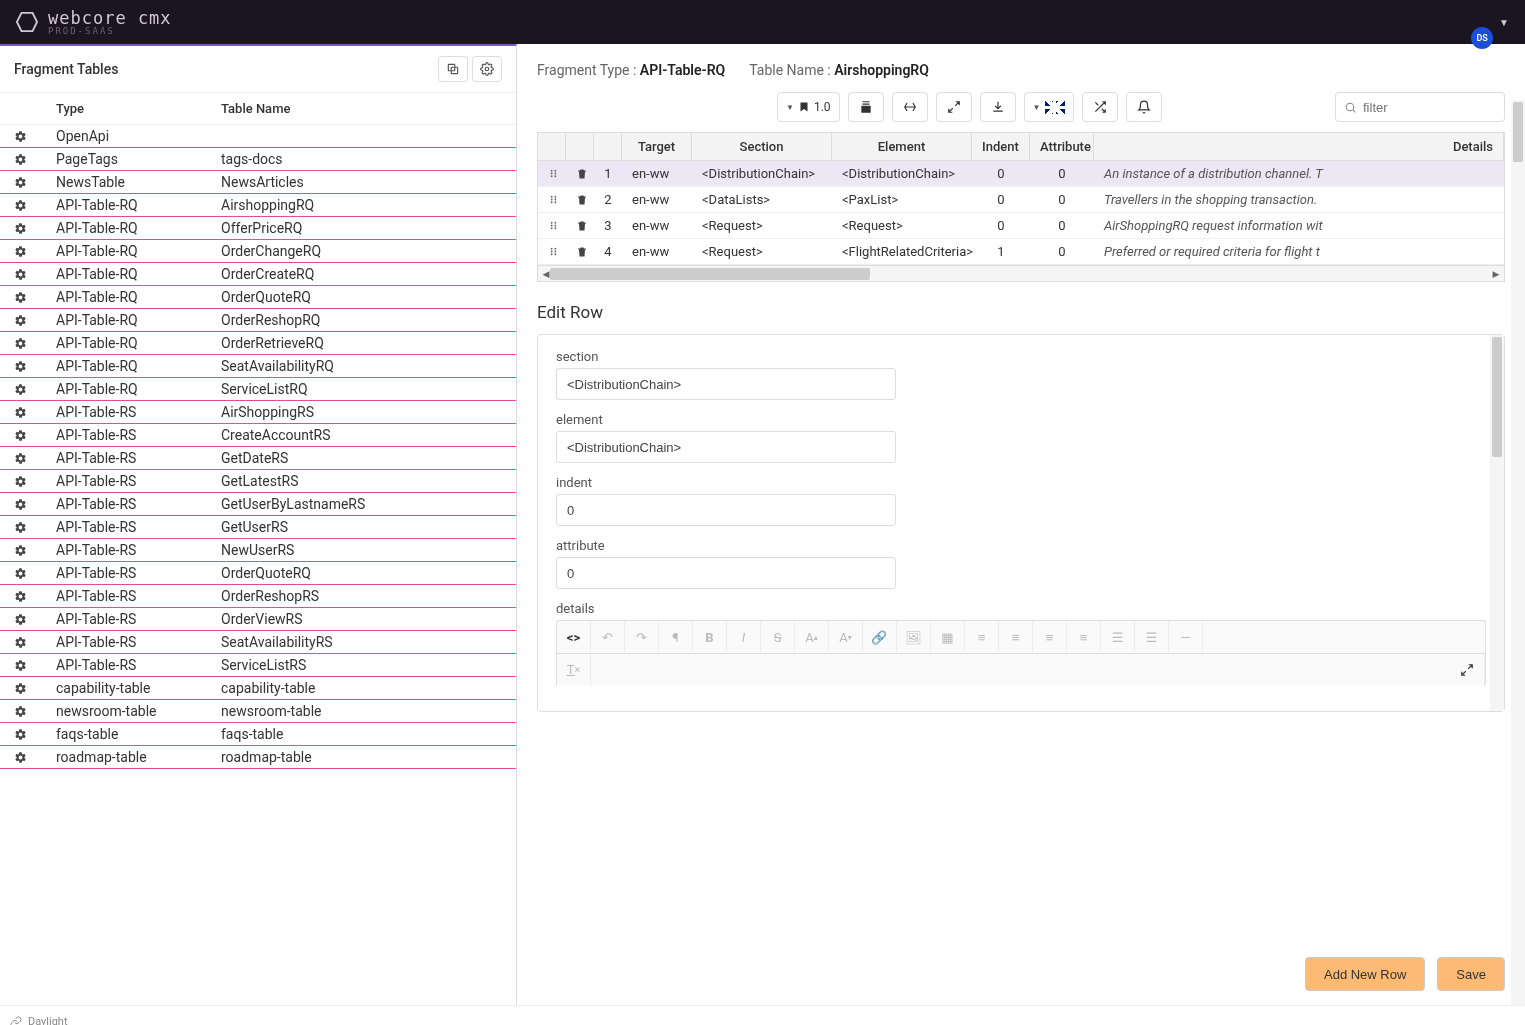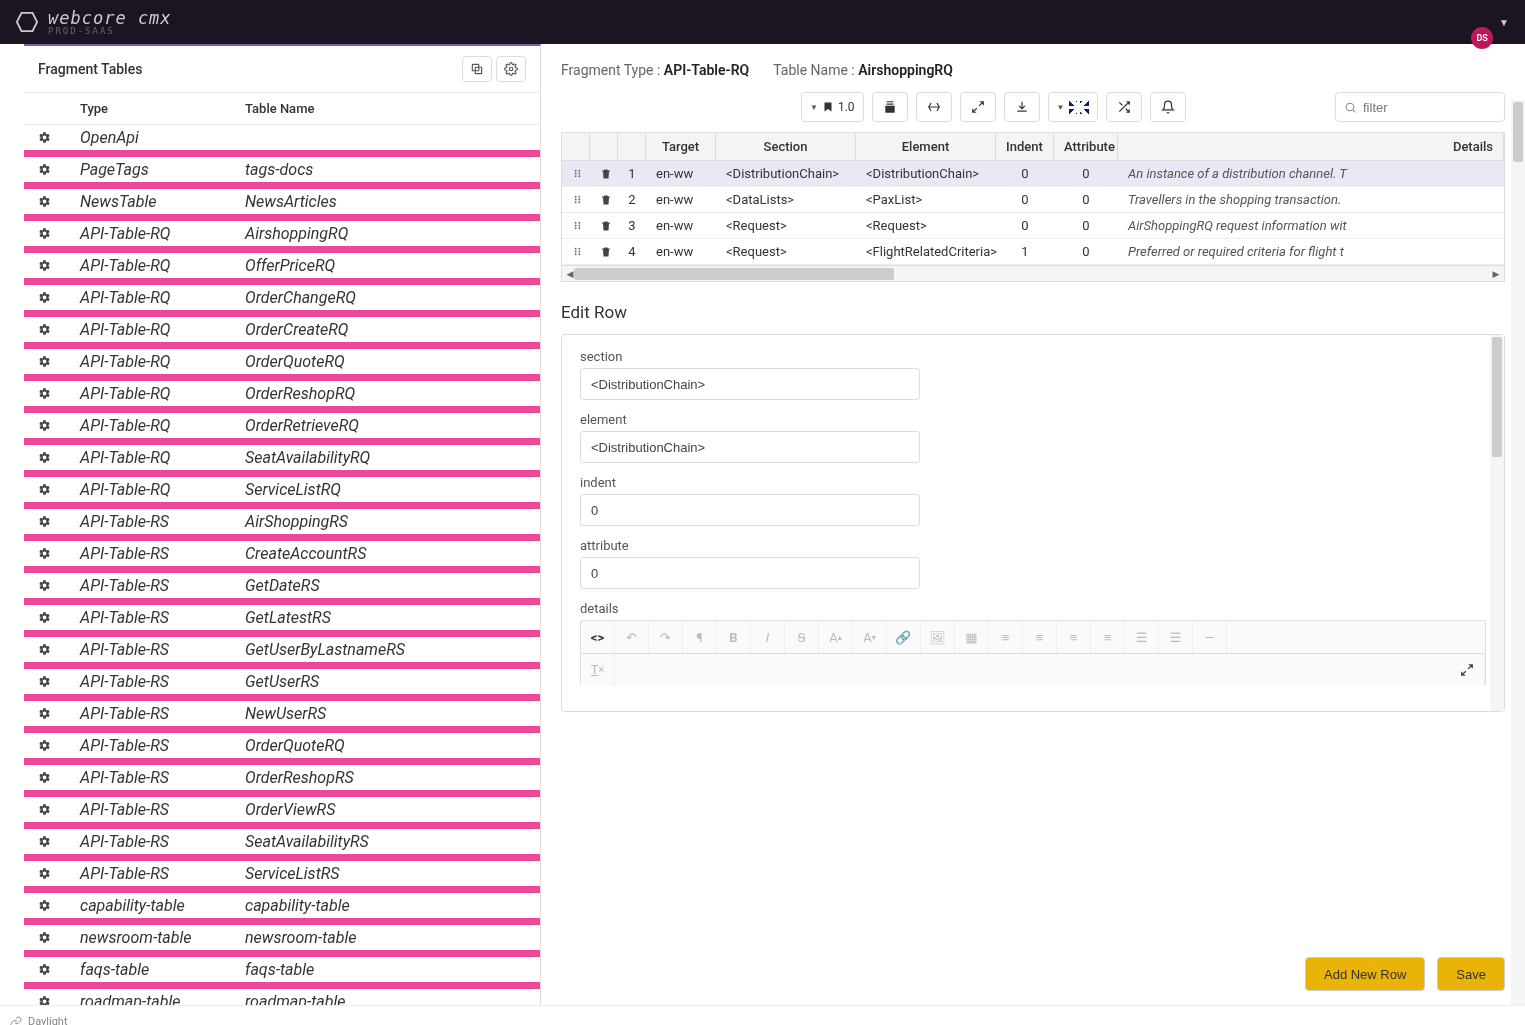--- a/index.html
+++ b/index.html
@@ -2,45 +2,45 @@
 <html><head>
 <meta charset="utf-8">
 <style>
 * { box-sizing: border-box; margin: 0; padding: 0; }
 body { font-family: -apple-system, BlinkMacSystemFont, "Segoe UI", Roboto, sans-serif; font-size: 13px; color: #333; background: #fff; overflow: hidden; }
 
 
 .topbar { height: 44px; background: #1a1520; display: flex; align-items: center; padding: 0 16px; justify-content: space-between; }
 .brand { display: flex; align-items: center; gap: 10px; }
 .brand-hex { width: 22px; height: 22px; }
-.brand-text { color: #d0c8d8; font-family: monospace; font-size: 17px; letter-spacing: 1px; font-style: italic; }
+.brand-text { color: #d0c8d8; font-family: monospace; font-size: 17px; letter-spacing: 1px; }
 .brand-sub { color: #6a6073; font-family: monospace; font-size: 9px; letter-spacing: 2px; margin-top: -2px; }
 .brand-col { display: flex; flex-direction: column; }
 .topbar-right { display: flex; align-items: center; gap: 6px; }
-.avatar { width: 22px; height: 22px; border-radius: 50%; background: #be185d; color: #fff; font-size: 9px; display: flex; align-items: center; justify-content: center; font-weight: 600; margin-top: 32px; }
+.avatar { width: 22px; height: 22px; border-radius: 50%; background: #1d4ed8; color: #fff; font-size: 9px; display: flex; align-items: center; justify-content: center; font-weight: 600; margin-top: 32px; }
 .caret-down { color: #ccc; font-size: 10px; }
 
 
-.main { display: flex; height: calc(100vh - 44px - 20px); margin-left: 24px; }
+.main { display: flex; height: calc(100vh - 44px - 20px); }
 .left-panel { width: 517px; border-top: 2px solid #7b5cb8; border-right: 1px solid #ddd; display: flex; flex-direction: column; background: #fff; }
 .right-panel { flex: 1; display: flex; flex-direction: column; overflow: hidden; position: relative; justify-content: space-between; }
 
 
 .lp-header { display: flex; align-items: center; justify-content: space-between; padding: 10px 14px; border-bottom: 1px solid #eee; }
 .lp-title { font-size: 14px; font-weight: 500; }
 .lp-actions { display: flex; gap: 4px; }
 .icon-btn { width: 30px; height: 26px; border: 1px solid #ddd; border-radius: 4px; background: #fff; display: flex; align-items: center; justify-content: center; cursor: pointer; color: #555; }
 
 
 .lp-table { flex: 1; overflow-y: auto; }
 .lp-thead { display: flex; padding: 8px 14px; font-weight: 500; border-bottom: 1px solid #eee; font-size: 13px; }
 .lp-th-gear { width: 42px; }
 .lp-th-type { width: 165px; }
 .lp-th-name { flex: 1; }
-.lp-row { display: flex; align-items: center; padding: 3px 14px; border-bottom: 7px solid #ec4899; font-size: 16px; cursor: pointer; font-style: italic; }
+.lp-row { display: flex; align-items: center; padding: 3px 14px; border-bottom: 1px solid #ec4899; font-size: 14px; cursor: pointer; }
 .lp-cell-gear { width: 42px; color: #444; }
 .lp-cell-type { width: 165px; }
 .lp-cell-name { flex: 1; }
 
 
 .rp-header { padding: 18px 20px 14px; font-size: 14px; display: flex; gap: 24px; }
 .rp-header .label { color: #666; }
 .rp-header .value { font-weight: 600; color: #222; }
 
 
@@ -93,21 +93,21 @@
 .rte-toolbar { display: flex; border: 1px solid #ddd; border-bottom: none; background: #fafafa; border-radius: 3px 3px 0 0; }
 .rte-btn { width: 34px; height: 32px; display: flex; align-items: center; justify-content: center; border-right: 1px solid #eee; color: #bbb; cursor: pointer; font-size: 13px; }
 .rte-btn.active { color: #333; }
 .rte-btn.wide { width: auto; padding: 0 10px; margin-left: auto; border-right: none; }
 .rte-sub { display: flex; border: 1px solid #ddd; border-bottom: none; background: #fafafa; height: 32px; align-items: center; }
 .rte-sub .rte-btn { border-right: 1px solid #eee; }
 .rte-body { border: 1px solid #ddd; border-radius: 0 0 3px 3px; padding: 14px; font-family: monospace; font-size: 12px; color: #444; min-height: 95px; line-height: 1.5; }
 
 
 .rp-footer { display: flex; justify-content: flex-end; gap: 12px; padding: 14px 20px; }
-.btn-outline { height: 34px; border: 1px solid #ccc; border-radius: 4px; background: #eab308; padding: 0 18px; cursor: pointer; font-size: 13px; color: #333; }
+.btn-outline { height: 34px; border: 1px solid #ccc; border-radius: 4px; background: #fdba74; padding: 0 18px; cursor: pointer; font-size: 13px; color: #333; }
 
 
 .statusbar { height: 32px; border-top: 1px solid #eee; display: flex; align-items: center; padding: 0 10px; font-size: 11px; color: #888; gap: 6px; }
 
 
 .flag-uk { display: inline-block; width: 20px; height: 13px; background: linear-gradient(#012169,#012169); position: relative; overflow: hidden; }
 .flag-uk::before { content: ''; position: absolute; inset: 0; background:
   linear-gradient(45deg, transparent 40%, #fff 40%, #fff 60%, transparent 60%),
   linear-gradient(-45deg, transparent 40%, #fff 40%, #fff 60%, transparent 60%); }
 .flag-uk::after { content: ''; position: absolute; inset: 0; background:

